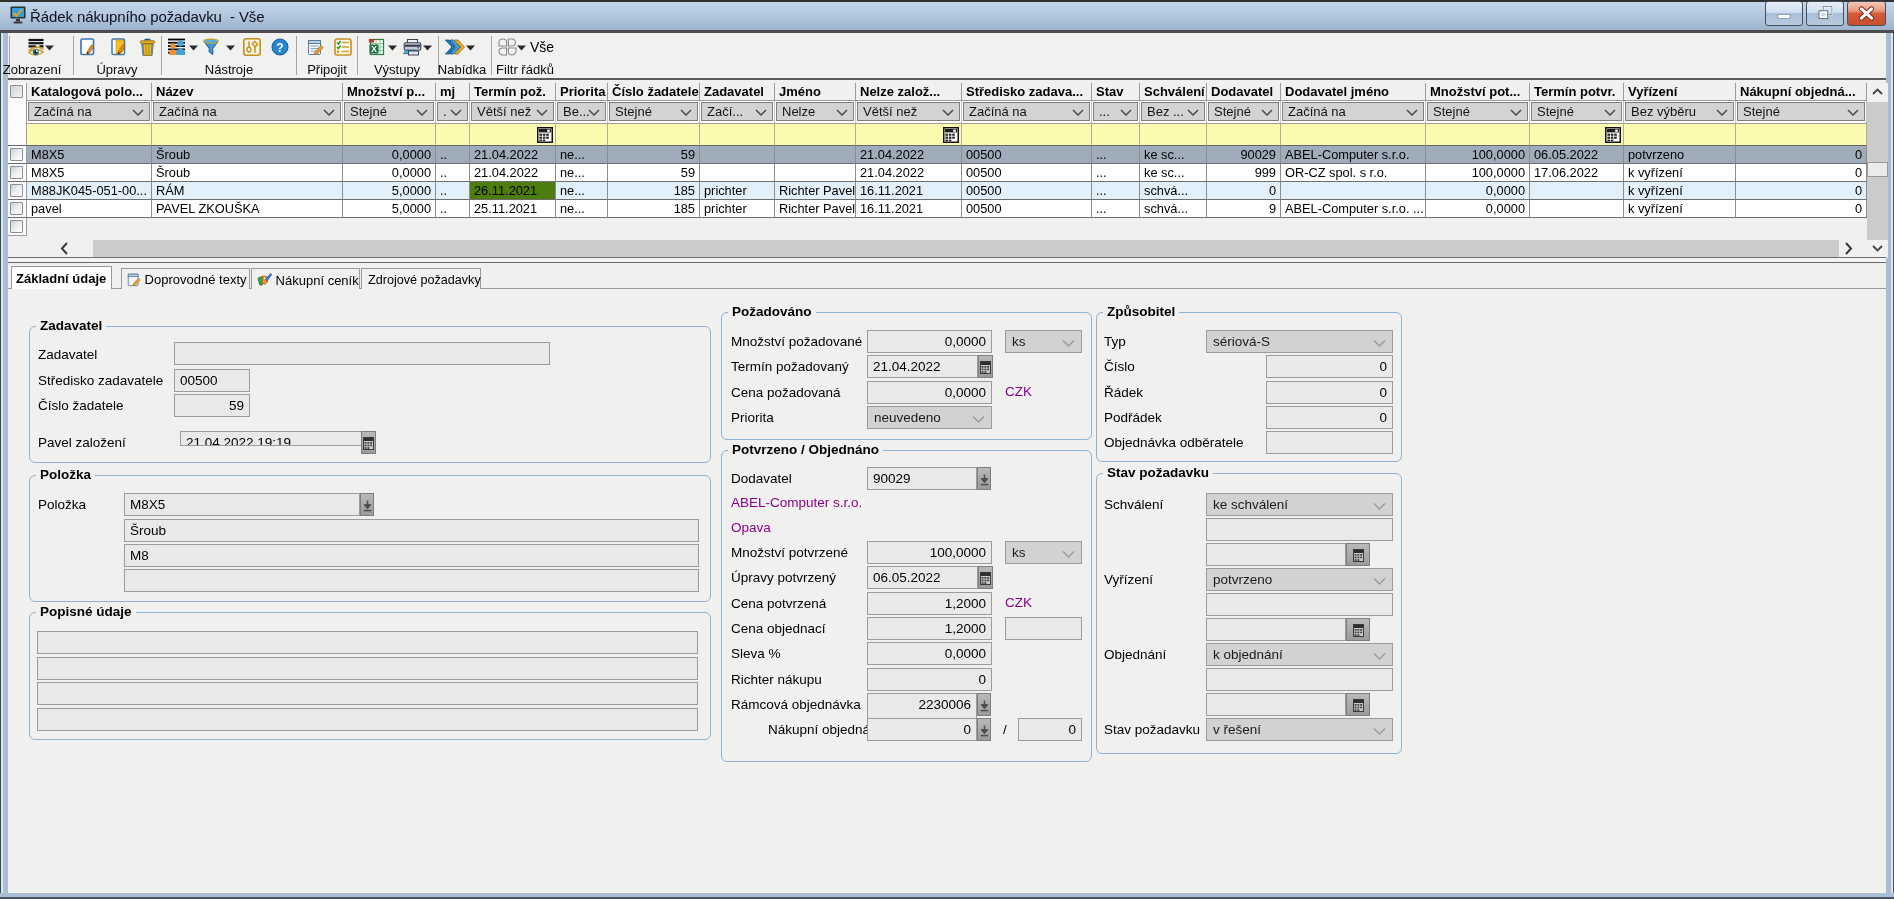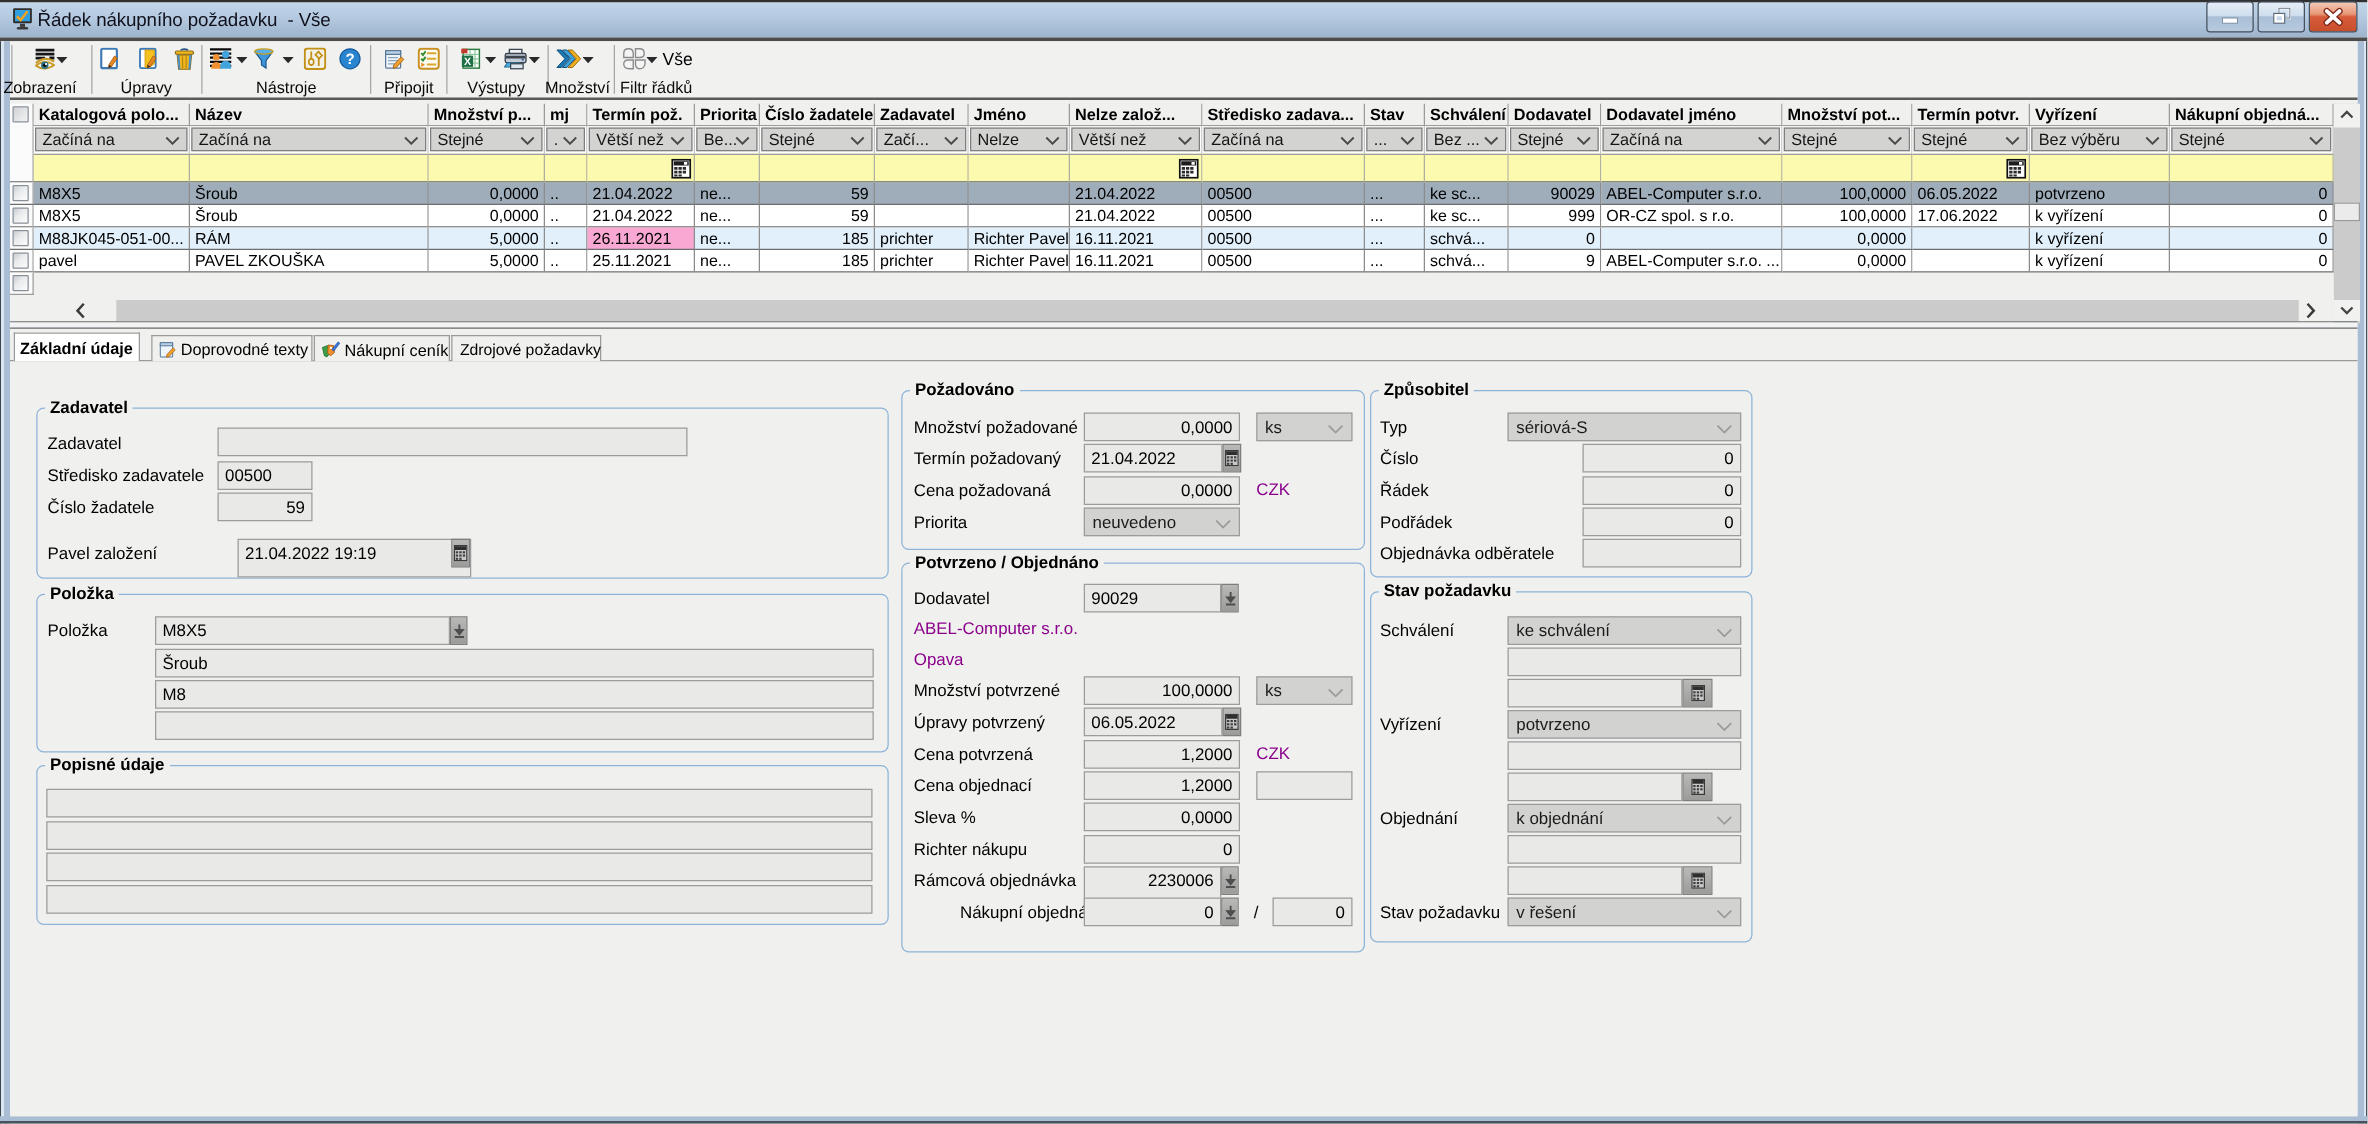--- a/index.html
+++ b/index.html
@@ -110,21 +110,21 @@
 <div class="abs tsep" style="left:161px"></div>
 <div class="abs tsep" style="left:296px"></div>
 <div class="abs tsep" style="left:357px"></div>
 <div class="abs tsep" style="left:438px"></div>
 <div class="abs tsep" style="left:491px"></div>
 <div class="abs tlab" style="left:-28px;width:120px">Zobrazení</div>
 <div class="abs tlab" style="left:57px;width:120px">Úpravy</div>
 <div class="abs tlab" style="left:169px;width:120px">Nástroje</div>
 <div class="abs tlab" style="left:267px;width:120px">Připojit</div>
 <div class="abs tlab" style="left:337px;width:120px">Výstupy</div>
-<div class="abs tlab" style="left:402px;width:120px">Množství</div>
+<div class="abs tlab" style="left:402px;width:120px">Nabídka</div>
 <div class="abs tlab" style="left:465px;width:120px">Filtr řádků</div>
 <div class="abs ticon" style="left:28px;top:38px">
       <svg width="16" height="20" viewBox="0 0 16 20">
 <g stroke="#161616" stroke-width="2.2">
           <line x1="0.5" y1="2" x2="15.5" y2="2"></line>
           <line x1="0.5" y1="5.2" x2="15.5" y2="5.2"></line>
           <line x1="0.5" y1="8.4" x2="8" y2="8.4"></line>
         </g>
 <rect x="11.5" y="7.2" width="4" height="2.4" fill="#161616"></rect>
 <path d="M0.7 12.5 Q7.8 6.5 15.3 11.2" fill="none" stroke="#c89b2a" stroke-width="1.7"></path>
@@ -389,21 +389,21 @@
               <rect x="2.4" y="9.6" width="2.6" height="2.2"></rect>
               <rect x="5.8" y="9.6" width="2.6" height="2.2"></rect>
               <rect x="9.2" y="9.6" width="2.6" height="2.2"></rect>
               <rect x="2.4" y="12.6" width="2.6" height="1.6"></rect>
               <rect x="5.8" y="12.6" width="2.6" height="1.6"></rect>
             </g>
           </svg></div>
       </div>
 <div class="dc" style="left:462px;top:63px;width:86px;background:#9fadba;">21.04.2022</div>
 <div class="dc" style="left:462px;top:81px;width:86px;background:#ffffff;">21.04.2022</div>
-<div class="dc" style="left:462px;top:99px;width:86px;background:#f9a8d4;">26.11.2021</div>
+<div class="dc" style="left:462px;top:99px;width:86px;background:#4d7c0f;">26.11.2021</div>
 <div class="dc" style="left:462px;top:117px;width:86px;background:#ffffff;">25.11.2021</div>
 <div class="hc" style="left:548px;width:52px">Priorita</div>
 <div class="oc" style="left:548px;width:52px">
         <div class="ocb">Be...<svg class="chv" width="12" height="7" viewBox="0 0 12 7">
             <polyline points="1,1 6,6 11,1" fill="none" stroke="#4a4a4a" stroke-width="1.5"></polyline>
           </svg></div>
       </div>
 <div class="yc" style="left:548px;width:52px;position:absolute"></div>
 <div class="dc" style="left:548px;top:63px;width:52px;background:#9fadba;">ne...</div>
 <div class="dc" style="left:548px;top:81px;width:52px;background:#ffffff;">ne...</div>
@@ -623,21 +623,21 @@
 <div class="gbox" style="left:21px;top:63px;width:682px;height:137px">
         <div class="glab" style="left:6px">Zadavatel</div>
       </div>
 <div class="flab" style="left:30px;top:84px">Zadavatel</div>
 <div class="fin" style="left:166px;top:79px;width:376px;height:23px"></div>
 <div class="flab" style="left:30px;top:110px">Středisko zadavatele</div>
 <div class="fin" style="left:166px;top:106px;width:76px;height:23px">00500</div>
 <div class="flab" style="left:30px;top:135px">Číslo žadatele</div>
 <div class="fin num" style="left:166px;top:131px;width:76px;height:23px">59</div>
 <div class="flab" style="left:30px;top:172px">Pavel založení</div>
-<div class="fin" style="left:182px;top:168px;width:187px;height:31px">21.04.2022 19:19</div>
+<div class="fin" style="left:172px;top:168px;width:187px;height:15px">21.04.2022 19:19</div>
 <div class="fbtn" style="left:353px;top:168px;width:15px;height:23px;padding-top:4px"><svg width="11" height="13" viewBox="0 0 11 13">
           <rect x="0.5" y="0.5" width="10" height="12" fill="#c9c9c9" stroke="#3a3a3a"></rect>
           <rect x="1" y="1" width="9" height="3" fill="#2e2e2e"></rect>
           <g fill="#3e3e3e">
             <rect x="1.6" y="5" width="1.9" height="1.7"></rect>
             <rect x="4.4" y="5" width="1.9" height="1.7"></rect>
             <rect x="7.2" y="5" width="1.9" height="1.7"></rect>
             <rect x="1.6" y="7.6" width="1.9" height="1.7"></rect>
             <rect x="4.4" y="7.6" width="1.9" height="1.7"></rect>
             <rect x="7.2" y="7.6" width="1.9" height="1.7"></rect>

